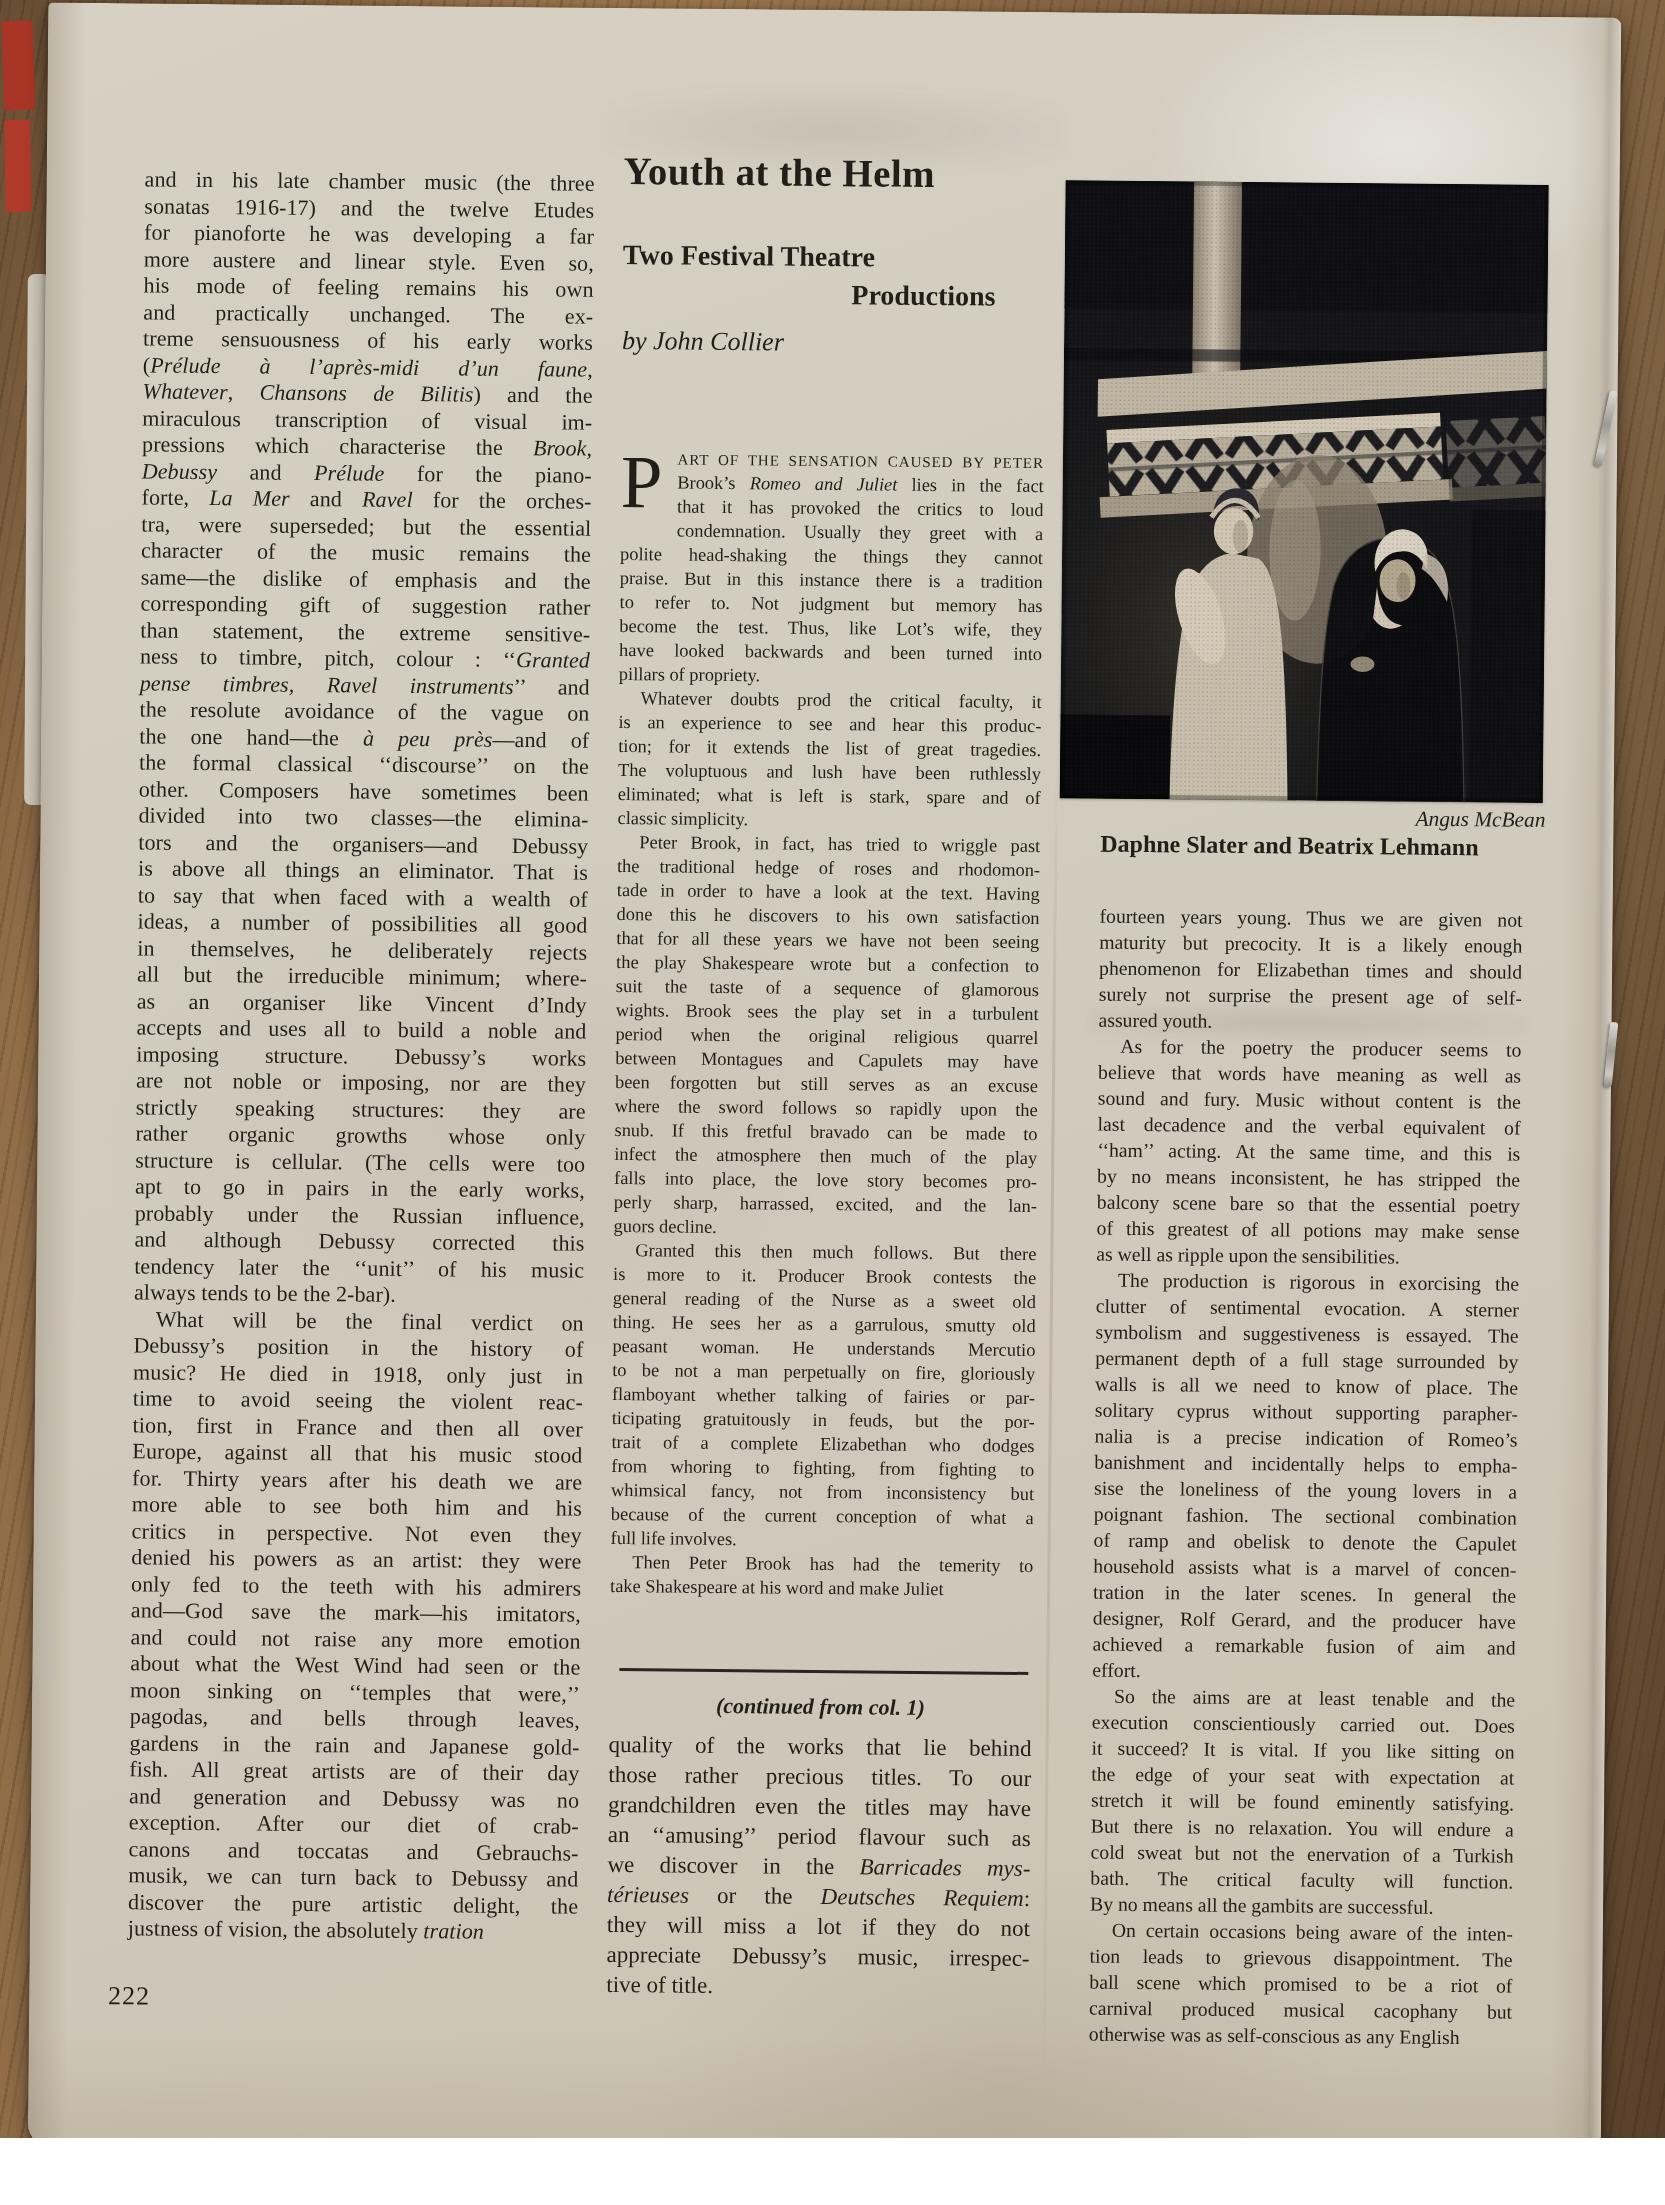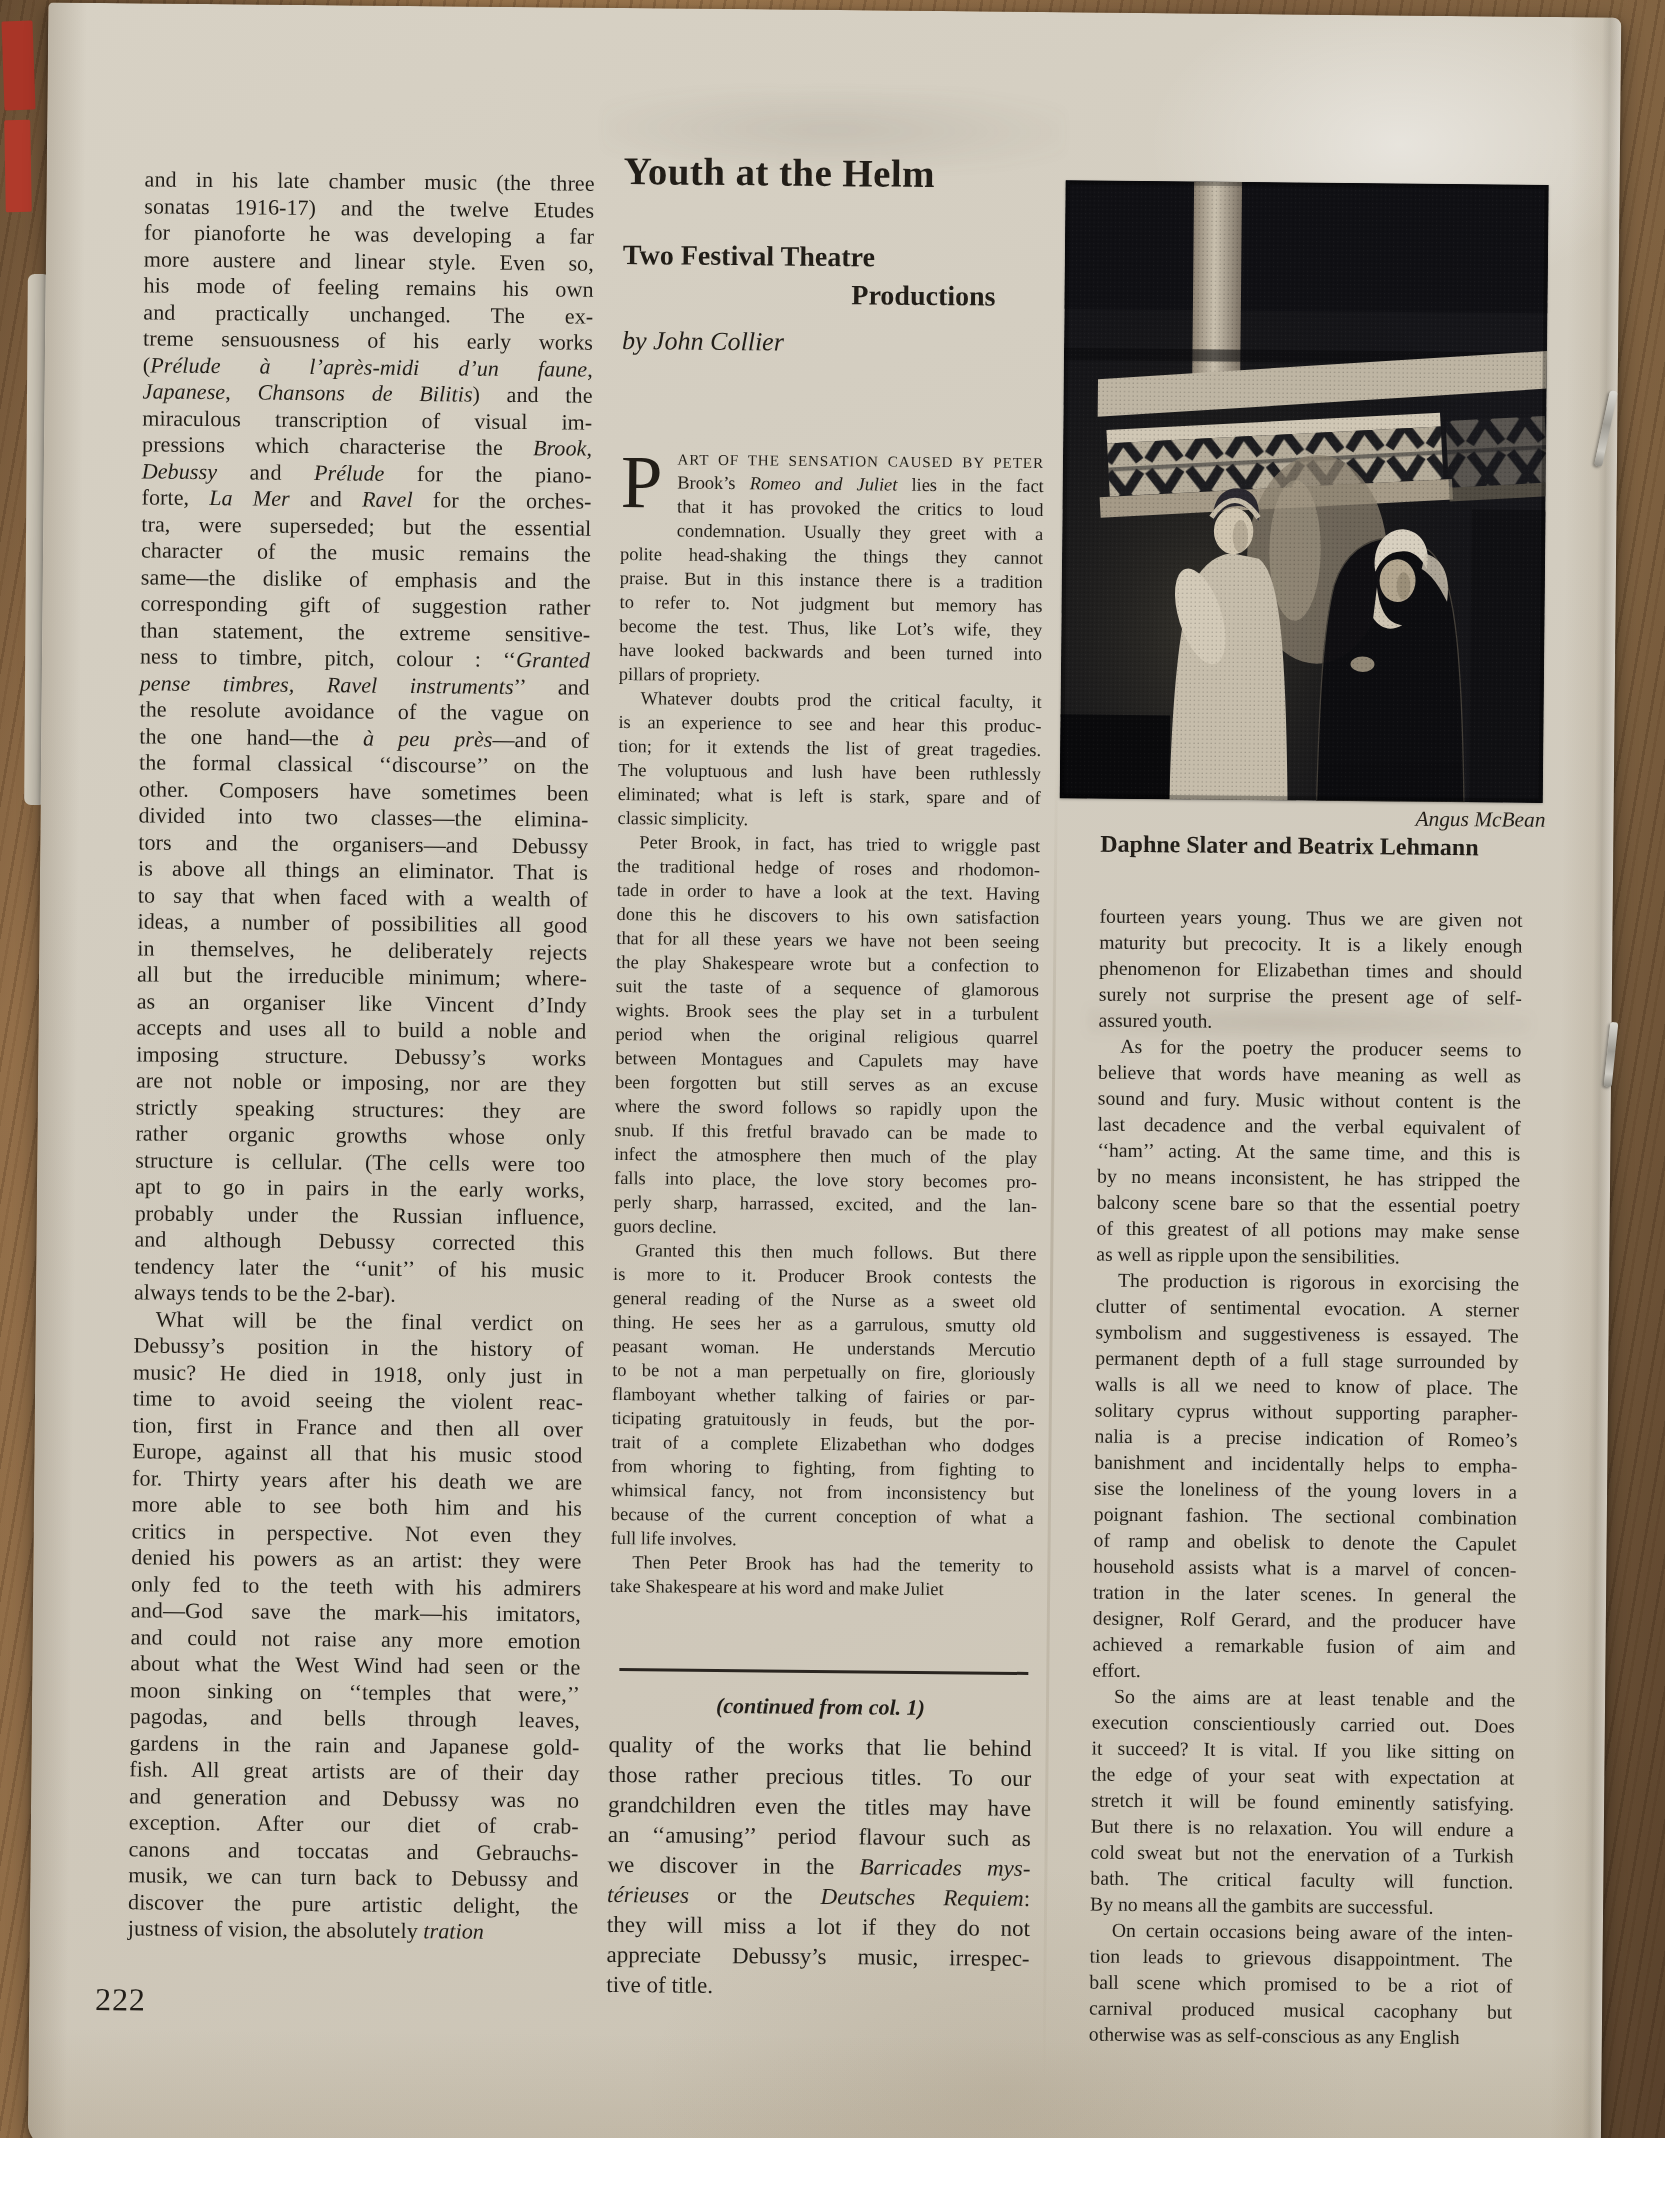--- a/index.html
+++ b/index.html
@@ -38,21 +38,21 @@
   .ghost-smudge{position:absolute; left:556px; top:79px; width:462px; height:82px;
     background:radial-gradient(60% 60% at 50% 50%, rgba(70,60,50,0.10), rgba(0,0,0,0)); filter:blur(4.3px);}
   .ghost-smudge.s2{left:1048px; top:991px; width:445px; height:34px; background:radial-gradient(70% 70% at 45% 50%, rgba(85,72,55,0.12), rgba(0,0,0,0));}
 
   
   .tline{text-align:justify; text-align-last:justify; height:var(--lh); white-space:normal;}
   .tline.tlast{text-align-last:left;}
   .tline.tindent{text-indent:22px;}
 
   .col-left{position:absolute; left:98px; top:163px; width:450px; font-size:22px; --lh:26.5px; line-height:26.5px; letter-spacing:0.1px;}
-  .page-number{position:absolute; left:66px; top:1978px; font-size:32px; letter-spacing:0.9px;}
+  .page-number{position:absolute; left:79px; top:1978px; font-size:26px; letter-spacing:0.9px;}
 
   .mid-title{position:absolute; left:577px; top:140px; width:428px; font-size:39px; font-weight:bold; letter-spacing:0.4px;}
   .mid-sub{position:absolute; left:577px; top:228px; width:373px; font-size:28px; font-weight:bold; line-height:38px;}
   .mid-sub .l2{text-align:right;}
   .mid-byline{position:absolute; left:577px; top:318px; font-size:26px; font-style:italic;}
   .mid-body{position:absolute; left:577px; top:438px; width:423px; font-size:18.4px; --lh:24px; line-height:24px;}
   .dropcap{float:left; font-size:75px; line-height:63px; width:48px; height:72px; margin:4.3px 8.6px 0 0; font-weight:normal;}
   .caps{font-size:0.82em; letter-spacing:0.9px;}
   .mid-rule{position:absolute; left:587px; top:1660px; width:409px; height:2.6px; background:#2a2520;}
   .mid-contnote{position:absolute; left:577px; top:1684px; width:423px; text-align:center; font-size:22px; font-weight:bold; font-style:italic;}
@@ -85,21 +85,21 @@
 
     <div class="col-left">
         <div class="tline">and in his late chamber music (the three</div>
         <div class="tline">sonatas 1916-17) and the twelve Etudes</div>
         <div class="tline">for pianoforte he was developing a far</div>
         <div class="tline">more austere and linear style.  Even so,</div>
         <div class="tline">his mode of feeling remains his own</div>
         <div class="tline">and practically unchanged.  The ex-</div>
         <div class="tline">treme sensuousness of his early works</div>
         <div class="tline">(<i>Prélude à l’après-midi d’un faune</i>,</div>
-        <div class="tline"><i>Japanese</i>, <i>Chansons de Bilitis</i>) and the</div>
+        <div class="tline"><i>Whatever</i>, <i>Chansons de Bilitis</i>) and the</div>
         <div class="tline">miraculous transcription of visual im-</div>
         <div class="tline">pressions which characterise the <i>Brook</i>,</div>
         <div class="tline"><i>Debussy</i> and <i>Prélude</i> for the piano-</div>
         <div class="tline">forte, <i>La Mer</i> and <i>Ravel</i> for the orches-</div>
         <div class="tline">tra, were superseded; but the essential</div>
         <div class="tline">character of the music remains the</div>
         <div class="tline">same—the dislike of emphasis and the</div>
         <div class="tline">corresponding gift of suggestion rather</div>
         <div class="tline">than statement, the extreme sensitive-</div>
         <div class="tline">ness to timbre, pitch, colour : ‘‘<i>Granted</i></div>

